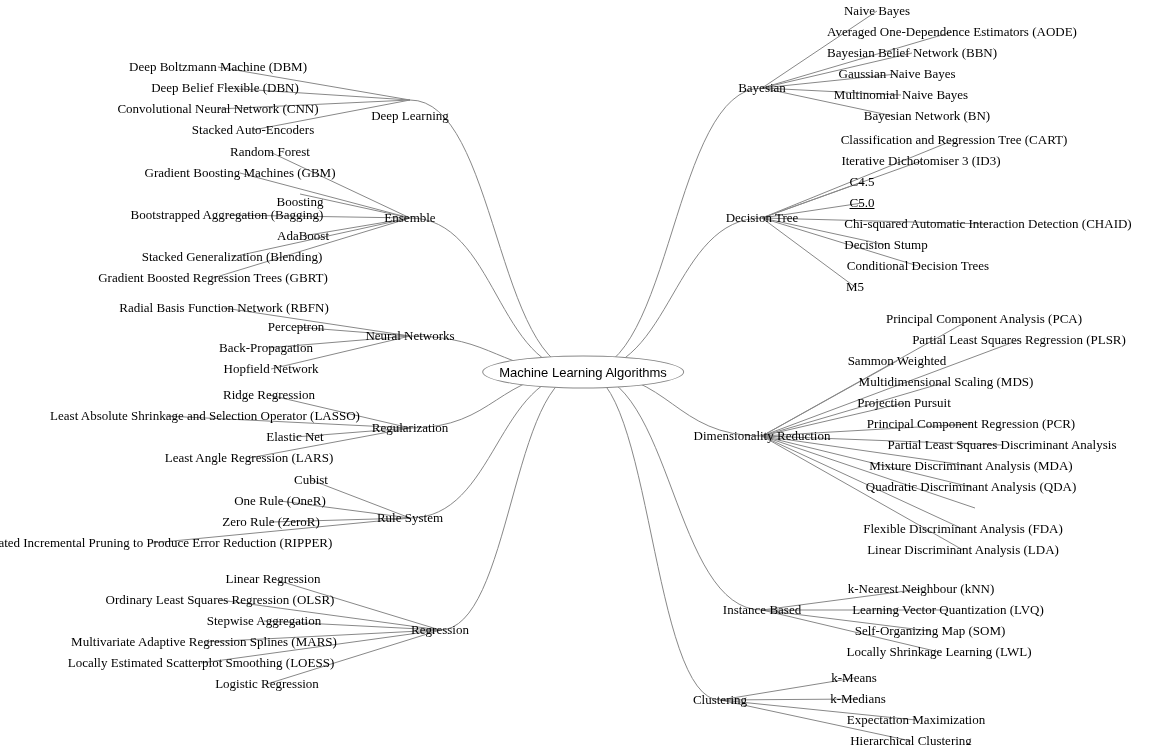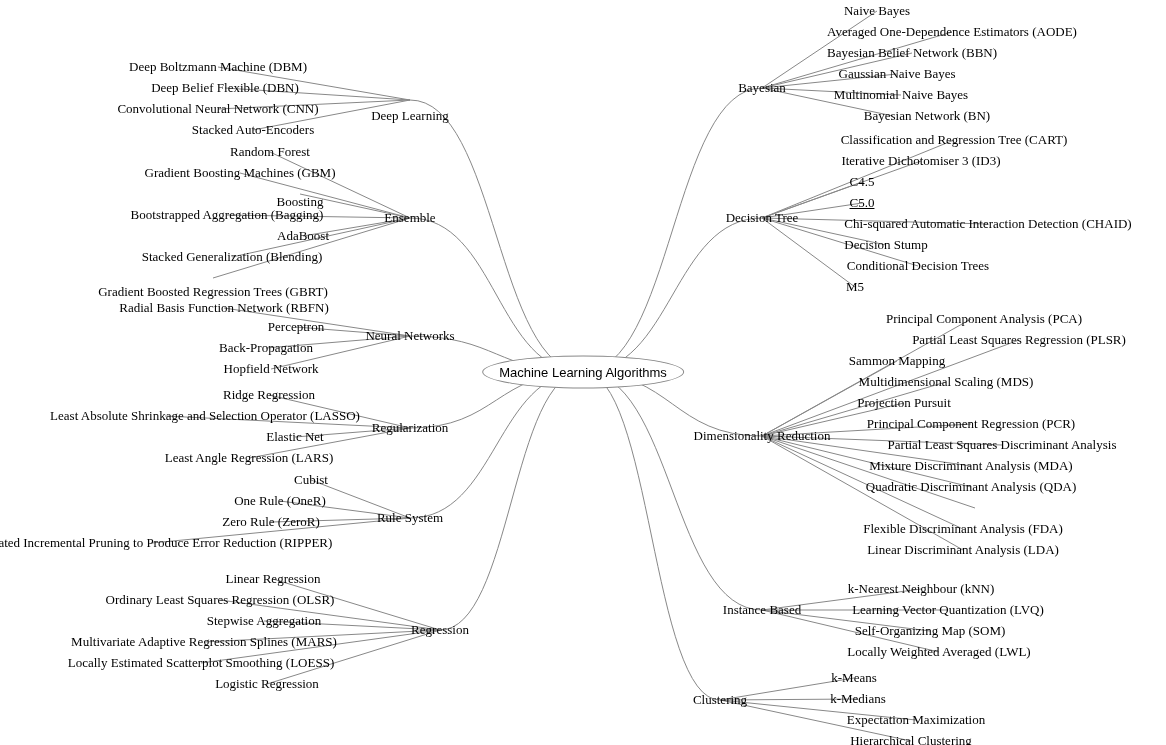--- a/index.html
+++ b/index.html
@@ -127,21 +127,21 @@
     <div class="node-label" style="left: 225px; top: 88px;">Deep Belief Flexible (DBN)</div>
     <div class="node-label" style="left: 218px; top: 109px;">Convolutional Neural Network (CNN)</div>
     <div class="node-label" style="left: 253px; top: 130px;">Stacked Auto-Encoders</div>
     <div class="node-label" style="left: 410px; top: 218px;">Ensemble</div>
     <div class="node-label" style="left: 270px; top: 152px;">Random Forest</div>
     <div class="node-label" style="left: 240px; top: 173px;">Gradient Boosting Machines (GBM)</div>
     <div class="node-label" style="left: 300px; top: 194px; margin-top: 8px;">Boosting</div>
     <div class="node-label" style="left: 227px; top: 215px;">Bootstrapped Aggregation (Bagging)</div>
     <div class="node-label" style="left: 303px; top: 236px;">AdaBoost</div>
     <div class="node-label" style="left: 232px; top: 257px;">Stacked Generalization (Blending)</div>
-    <div class="node-label" style="left: 213px; top: 292px;">Gradient Boosted Regression Trees (GBRT)</div>
+    <div class="node-label" style="left: 213px; top: 278px;">Gradient Boosted Regression Trees (GBRT)</div>
     <div class="node-label" style="left: 410px; top: 336px;">Neural Networks</div>
     <div class="node-label" style="left: 224px; top: 308px;">Radial Basis Function Network (RBFN)</div>
     <div class="node-label" style="left: 296px; top: 327px;">Perceptron</div>
     <div class="node-label" style="left: 266px; top: 348px;">Back-Propagation</div>
     <div class="node-label" style="left: 271px; top: 369px;">Hopfield Network</div>
     <div class="node-label" style="left: 410px; top: 428px;">Regularization</div>
     <div class="node-label" style="left: 269px; top: 395px;">Ridge Regression</div>
     <div class="node-label" style="left: 165px; top: 416px; margin-left: 40px;">Least Absolute Shrinkage and Selection Operator (LASSO)</div>
     <div class="node-label" style="left: 295px; top: 437px;">Elastic Net</div>
     <div class="node-label" style="left: 249px; top: 458px;">Least Angle Regression (LARS)</div>
@@ -169,32 +169,32 @@
     <div class="node-label" style="left: 921px; top: 161px;">Iterative Dichotomiser 3 (ID3)</div>
     <div class="node-label" style="left: 862px; top: 182px;">C4.5</div>
     <div class="node-label" style="left: 862px; top: 203px; text-decoration: underline;">C5.0</div>
     <div class="node-label" style="left: 988px; top: 224px;">Chi-squared Automatic Interaction Detection (CHAID)</div>
     <div class="node-label" style="left: 886px; top: 245px;">Decision Stump</div>
     <div class="node-label" style="left: 918px; top: 266px;">Conditional Decision Trees</div>
     <div class="node-label" style="left: 855px; top: 287px;">M5</div>
     <div class="node-label" style="left: 762px; top: 436px;">Dimensionality Reduction</div>
     <div class="node-label" style="left: 984px; top: 319px;">Principal Component Analysis (PCA)</div>
     <div class="node-label" style="left: 1019px; top: 340px;">Partial Least Squares Regression (PLSR)</div>
-    <div class="node-label" style="left: 897px; top: 361px;">Sammon Mapping</div>
+    <div class="node-label" style="left: 897px; top: 361px;">Sammon Weighted</div>
     <div class="node-label" style="left: 946px; top: 382px;">Multidimensional Scaling (MDS)</div>
     <div class="node-label" style="left: 904px; top: 403px;">Projection Pursuit</div>
     <div class="node-label" style="left: 971px; top: 424px;">Principal Component Regression (PCR)</div>
     <div class="node-label" style="left: 1002px; top: 445px;">Partial Least Squares Discriminant Analysis</div>
     <div class="node-label" style="left: 971px; top: 466px;">Mixture Discriminant Analysis (MDA)</div>
     <div class="node-label" style="left: 971px; top: 487px;">Quadratic Discriminant Analysis (QDA)</div>
     <div class="node-label" style="left: 963px; top: 529px;">Flexible Discriminant Analysis (FDA)</div>
     <div class="node-label" style="left: 963px; top: 550px;">Linear Discriminant Analysis (LDA)</div>
     <div class="node-label" style="left: 762px; top: 610px; text-align: right;">Instance Based</div>
     <div class="node-label" style="left: 921px; top: 589px;">k-Nearest Neighbour (kNN)</div>
     <div class="node-label" style="left: 948px; top: 610px;">Learning Vector Quantization (LVQ)</div>
     <div class="node-label" style="left: 930px; top: 631px;">Self-Organizing Map (SOM)</div>
-    <div class="node-label" style="left: 939px; top: 652px;">Locally Weighted Averaged (LWL)</div>
+    <div class="node-label" style="left: 939px; top: 652px;">Locally Shrinkage Learning (LWL)</div>
     <div class="node-label" style="left: 720px; top: 700px;">Clustering</div>
     <div class="node-label" style="left: 854px; top: 678px;">k-Means</div>
     <div class="node-label" style="left: 858px; top: 699px;">k-Medians</div>
     <div class="node-label" style="left: 916px; top: 720px;">Expectation Maximization</div>
     <div class="node-label" style="left: 911px; top: 741px;">Hierarchical Clustering</div>
   </div>
 
 </body></html>

